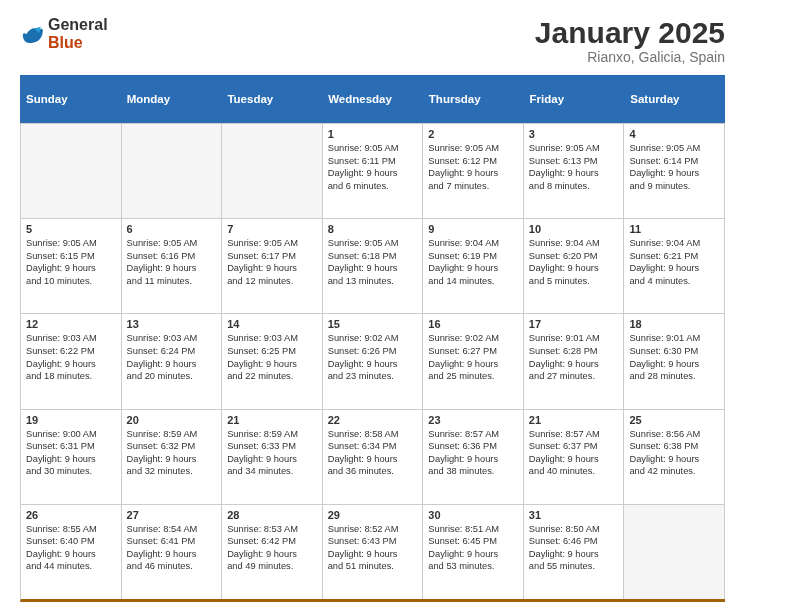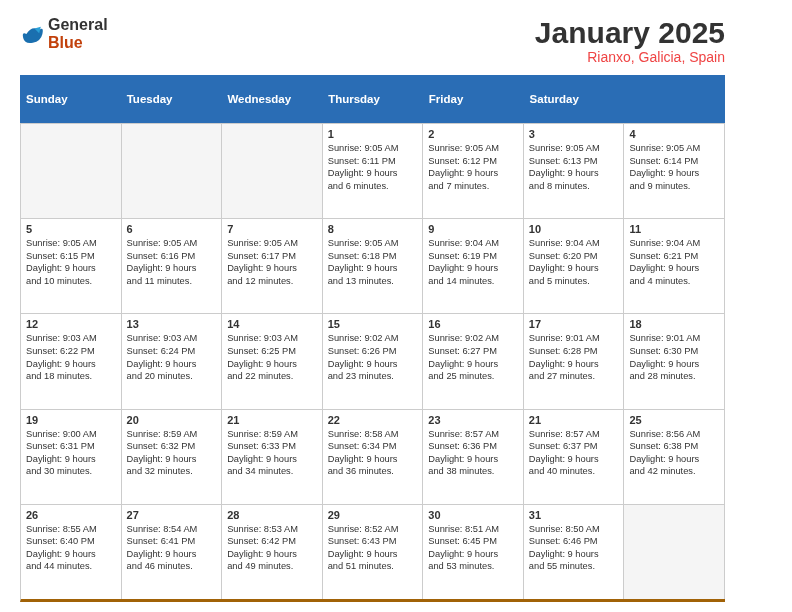--- a/index.html
+++ b/index.html
@@ -36,21 +36,21 @@
       text-align: right;
     }
     .month-year {
       font-size: 30px;
       font-weight: bold;
       color: #333;
       line-height: 1.1;
     }
     .location {
       font-size: 14px;
-      color: #ef4444;
+      color: #737373;
     }
     .calendar {
       flex: 1;
       display: flex;
       flex-direction: column;
     }
     .cal-header {
       display: grid;
       grid-template-columns: repeat(7, 1fr);
       background: #2a6db5;
@@ -116,20 +116,21 @@
     </div>
     <div class="title-block">
       <div class="month-year">January 2025</div>
       <div class="location">Rianxo, Galicia, Spain</div>
     </div>
   </div>
 
   <div class="calendar">
     <div class="cal-header">
     <div class="cal-header-cell">Sunday</div>
+        <div class="cal-header-cell">Monday</div>
         <div class="cal-header-cell">Tuesday</div>
         <div class="cal-header-cell">Wednesday</div>
         <div class="cal-header-cell">Thursday</div>
         <div class="cal-header-cell">Friday</div>
         <div class="cal-header-cell">Saturday</div>
       </div>
     <div class="cal-body">
     <div class="cal-week">
           <div class="cal-cell empty"></div>
           <div class="cal-cell empty"></div>

